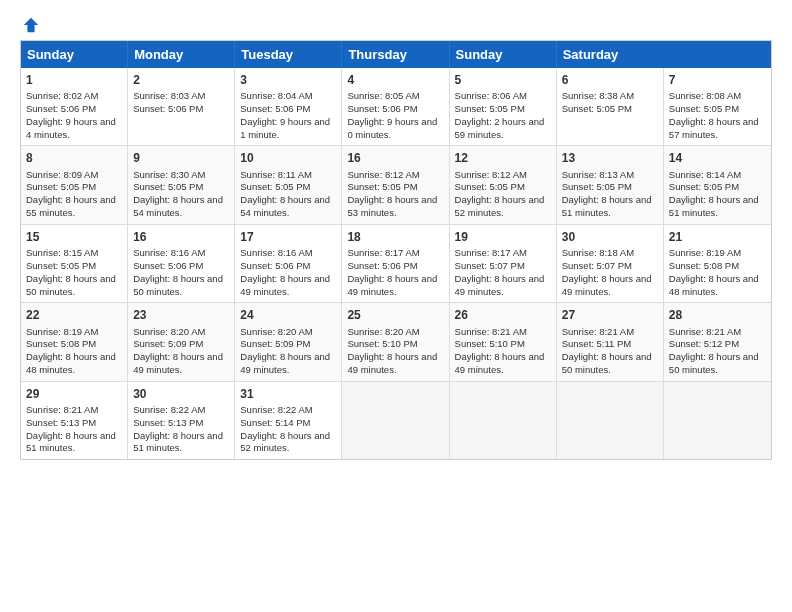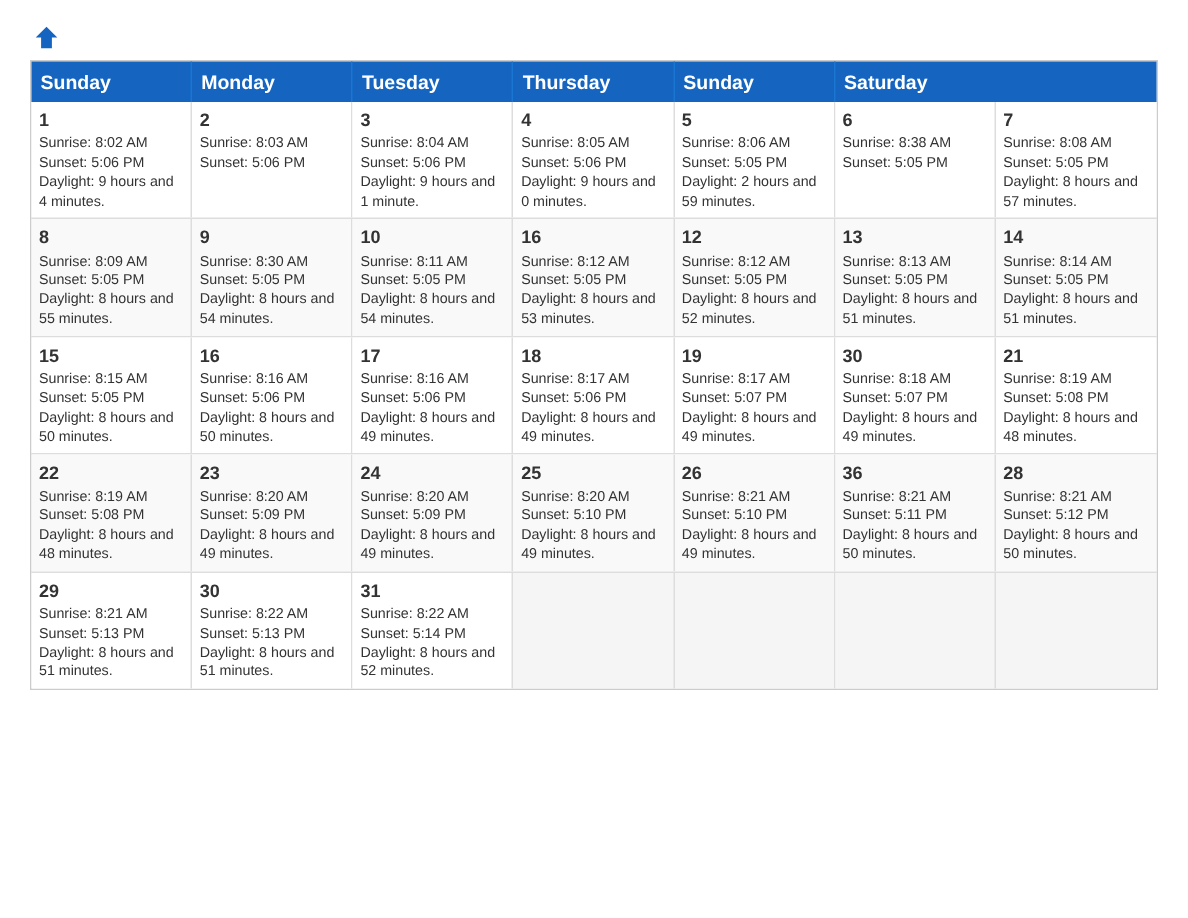--- a/index.html
+++ b/index.html
@@ -162,21 +162,21 @@
           <div class="cal-cell"><span class="day-num">19</span><span>Sunrise: 8:17 AM</span><br><span>Sunset: 5:07 PM</span><br><span>Daylight: 8 hours and 49 minutes.</span></div>
           <div class="cal-cell"><span class="day-num">30</span><span>Sunrise: 8:18 AM</span><br><span>Sunset: 5:07 PM</span><br><span>Daylight: 8 hours and 49 minutes.</span></div>
           <div class="cal-cell"><span class="day-num">21</span><span>Sunrise: 8:19 AM</span><br><span>Sunset: 5:08 PM</span><br><span>Daylight: 8 hours and 48 minutes.</span></div>
         </div>
         <div class="cal-row">
           <div class="cal-cell alt"><span class="day-num">22</span><span>Sunrise: 8:19 AM</span><br><span>Sunset: 5:08 PM</span><br><span>Daylight: 8 hours and 48 minutes.</span></div>
           <div class="cal-cell alt"><span class="day-num">23</span><span>Sunrise: 8:20 AM</span><br><span>Sunset: 5:09 PM</span><br><span>Daylight: 8 hours and 49 minutes.</span></div>
           <div class="cal-cell alt"><span class="day-num">24</span><span>Sunrise: 8:20 AM</span><br><span>Sunset: 5:09 PM</span><br><span>Daylight: 8 hours and 49 minutes.</span></div>
           <div class="cal-cell alt"><span class="day-num">25</span><span>Sunrise: 8:20 AM</span><br><span>Sunset: 5:10 PM</span><br><span>Daylight: 8 hours and 49 minutes.</span></div>
           <div class="cal-cell alt"><span class="day-num">26</span><span>Sunrise: 8:21 AM</span><br><span>Sunset: 5:10 PM</span><br><span>Daylight: 8 hours and 49 minutes.</span></div>
-          <div class="cal-cell alt"><span class="day-num">36</span><span>Sunrise: 8:21 AM</span><br><span>Sunset: 5:11 PM</span><br><span>Daylight: 8 hours and 50 minutes.</span></div>
+          <div class="cal-cell alt"><span class="day-num">27</span><span>Sunrise: 8:21 AM</span><br><span>Sunset: 5:11 PM</span><br><span>Daylight: 8 hours and 50 minutes.</span></div>
           <div class="cal-cell alt"><span class="day-num">28</span><span>Sunrise: 8:21 AM</span><br><span>Sunset: 5:12 PM</span><br><span>Daylight: 8 hours and 50 minutes.</span></div>
         </div>
         <div class="cal-row">
           <div class="cal-cell"><span class="day-num">29</span><span>Sunrise: 8:21 AM</span><br><span>Sunset: 5:13 PM</span><br><span>Daylight: 8 hours and 51 minutes.</span></div>
           <div class="cal-cell"><span class="day-num">30</span><span>Sunrise: 8:22 AM</span><br><span>Sunset: 5:13 PM</span><br><span>Daylight: 8 hours and 51 minutes.</span></div>
           <div class="cal-cell"><span class="day-num">31</span><span>Sunrise: 8:22 AM</span><br><span>Sunset: 5:14 PM</span><br><span>Daylight: 8 hours and 52 minutes.</span></div>
           <div class="cal-cell empty"></div>
           <div class="cal-cell empty"></div>
           <div class="cal-cell empty"></div>
           <div class="cal-cell empty"></div>

